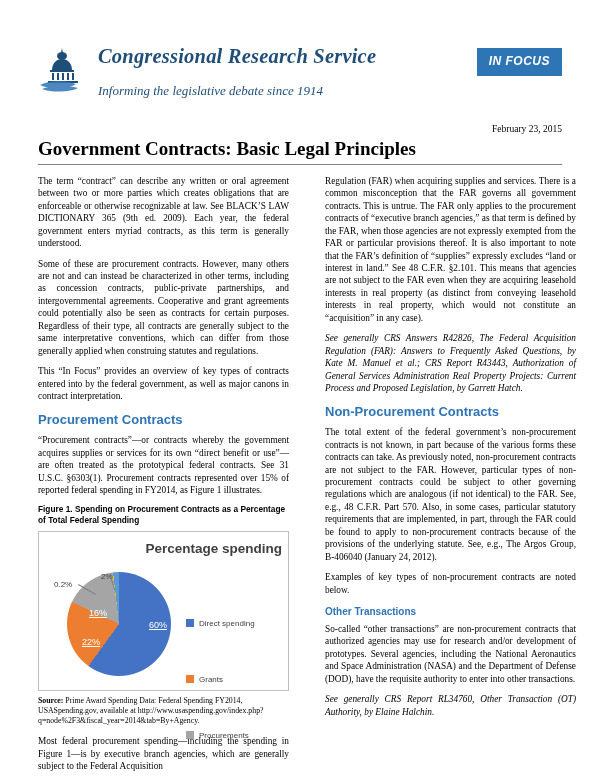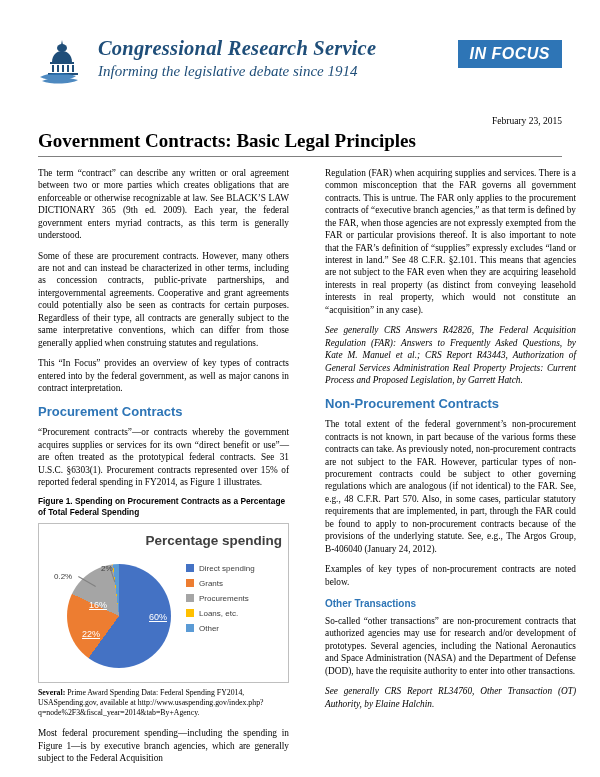--- a/index.html
+++ b/index.html
@@ -13,21 +13,21 @@
     font-family: "Liberation Serif", serif;
     color: #000000;
     position: relative;
     overflow: hidden;
   }
   .page {
     width: 600px;
     height: 558px;
     position: relative;
     box-sizing: border-box;
-    padding: 0 38px;
+    padding: 8px 38px;
   }
 
   
   .masthead {
     display: flex;
     align-items: flex-start;
     padding-top: 36px;
     height: 58px;
   }
   .crs-logo {
@@ -47,31 +47,31 @@
     font-style: italic;
     font-weight: bold;
     font-size: 20.5px;
     color: #1F4E79;
     letter-spacing: 0.2px;
     line-height: 1.05;
   }
   .crs-tagline {
     font-family: "Liberation Serif", serif;
     font-style: italic;
-    font-size: 15px;
+    font-size: 13px;
     color: #1F4E79;
-    margin-top: 3px;
+    margin-top: 15px;
   }
   .infocus-badge {
     background: #2E75B6;
     color: #ffffff;
     font-family: "Liberation Sans", sans-serif;
     font-weight: bold;
     font-style: italic;
-    font-size: 16px;
+    font-size: 12px;
     letter-spacing: 0.5px;
     padding: 5px 12px 6px 12px;
     height: 17px;
     line-height: 17px;
     align-self: flex-start;
     margin-top: 4px;
   }
 
   
   .date-line {
@@ -206,20 +206,21 @@
     top: 14px;
     width: 92px;
   }
   .legend-item {
     display: flex;
     align-items: center;
     margin-bottom: 6px;
     font-family: "Liberation Sans", sans-serif;
     font-size: 8px;
     color: #404040;
+    margin-top: 47px;
   }
   .legend-swatch {
     width: 8px;
     height: 8px;
     margin-right: 5px;
     flex: 0 0 8px;
   }
 
   .source-note {
     font-size: 7.8px;
@@ -325,21 +326,21 @@
             </div>
             <div class="legend-item">
               <span class="legend-swatch" style="background:#5B9BD5"></span>
               <span>Other</span>
             </div>
           </div>
         </div>
       </div>
 
       <div class="source-note">
-        <span class="lbl">Several:</span><span> Prime Award Spending Data: Federal Spending FY2014, USASpending.gov, available at http://www.usaspending.gov/index.php?q=node%2F3&amp;fiscal_year=2014&amp;tab=By+Agency.</span>
+        <span class="lbl">Source:</span><span> Prime Award Spending Data: Federal Spending FY2014, USASpending.gov, available at http://www.usaspending.gov/index.php?q=node%2F3&amp;fiscal_year=2014&amp;tab=By+Agency.</span>
       </div>
 
       <p class="body">Most federal procurement spending—including the spending in Figure 1—is by executive branch agencies, which are generally subject to the Federal Acquisition</p>
     </div>
 
     <div class="col">
       <p class="body">Regulation (FAR) when acquiring supplies and services. There is a common misconception that the FAR governs all government contracts. This is untrue. The FAR only applies to the procurement contracts of “executive branch agencies,” as that term is defined by the FAR, when those agencies are not expressly exempted from the FAR or particular provisions thereof. It is also important to note that the FAR’s definition of “supplies” expressly excludes “land or interest in land.” See 48 C.F.R. §2.101. This means that agencies are not subject to the FAR even when they are acquiring leasehold interests in real property (as distinct from conveying leasehold interests in real property, which would not constitute an “acquisition” in any case).</p>
       <p class="body ital">See generally CRS Answers R42826, The Federal Acquisition Regulation (FAR): Answers to Frequently Asked Questions, by Kate M. Manuel et al.; CRS Report R43443, Authorization of General Services Administration Real Property Projects: Current Process and Proposed Legislation, by Garrett Hatch.</p>
 
       <h2 class="section">Non-Procurement Contracts</h2>

